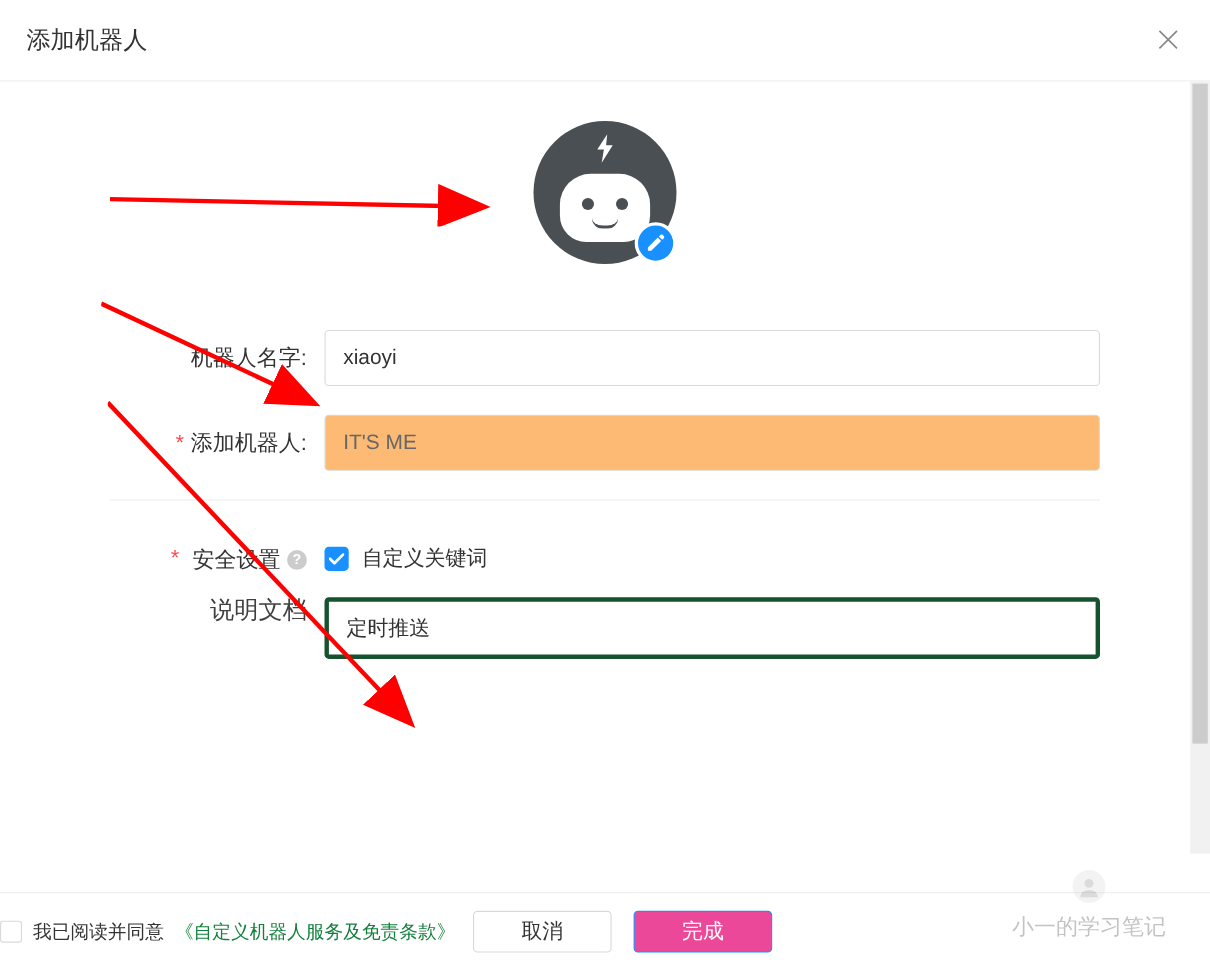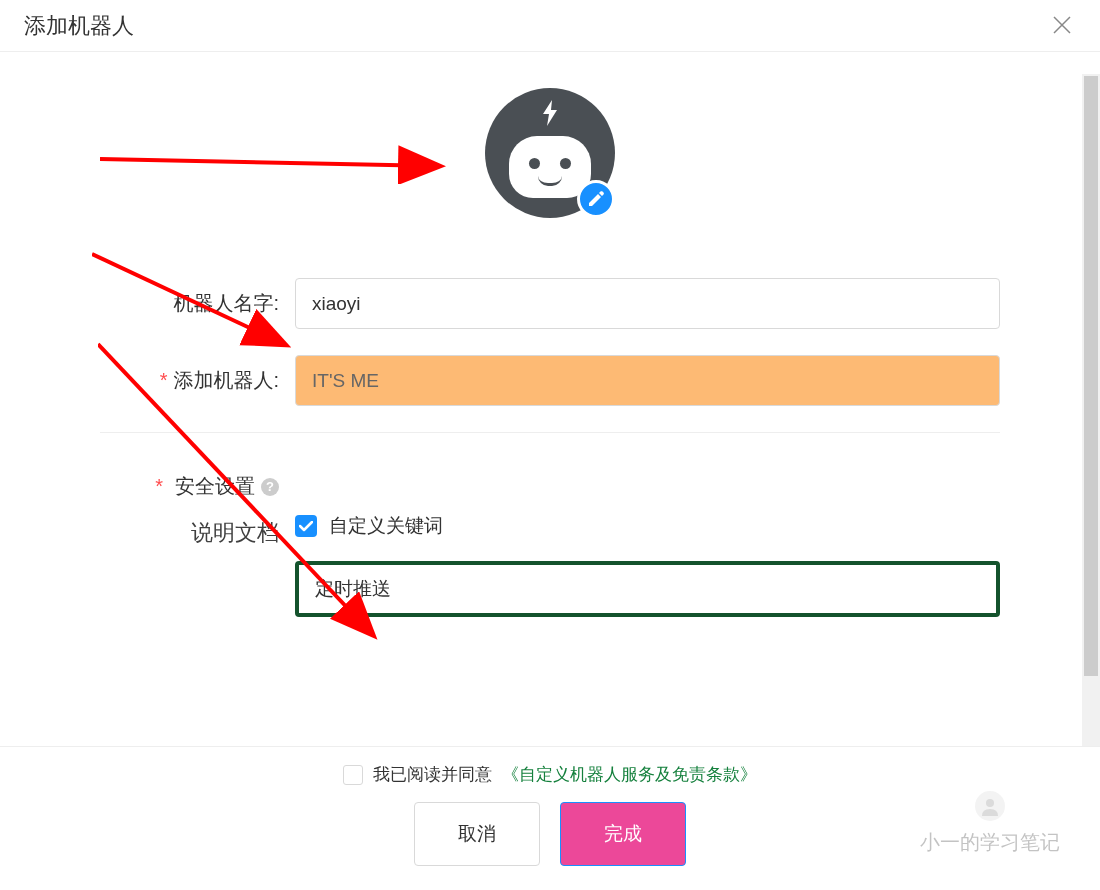--- a/index.html
+++ b/index.html
@@ -9,21 +9,21 @@
     }
     body {
       font-family: -apple-system, "PingFang SC", "Microsoft YaHei", sans-serif;
       background: #ffffff;
       width: 1100px;
       height: 890px;
       position: relative;
       overflow: hidden;
     }
     .dialog-header {
-      height: 52px;
+      height: 74px;
       padding: 0 24px;
       display: flex;
       align-items: center;
       justify-content: space-between;
       border-bottom: 1px solid #eee;
     }
     .dialog-title {
       font-size: 22px;
       color: #333;
       font-weight: 400;
@@ -211,21 +211,20 @@
       cursor: pointer;
     }
     .security-right {
       flex: 1;
     }
     .checkbox-row {
       display: flex;
       align-items: center;
       gap: 12px;
       margin-bottom: 22px;
-      margin-top: 40px;
     }
     .checkbox {
       width: 22px;
       height: 22px;
       border-radius: 4px;
       background: #1890ff;
       display: flex;
       align-items: center;
       justify-content: center;
       cursor: pointer;
@@ -246,21 +245,21 @@
     }
     .dialog-footer {
       position: absolute;
       bottom: 0;
       left: 0;
       right: 0;
       border-top: 1px solid #eee;
       background: #fff;
       padding: 16px 0 24px 0;
       display: flex;
-      flex-direction: column;
+      flex-direction: row;
       align-items: center;
       gap: 16px;
     }
     .agreement-row {
       display: flex;
       align-items: center;
       gap: 10px;
       font-size: 17px;
     }
     .agreement-checkbox {
@@ -276,21 +275,21 @@
     .agreement-link {
       color: #15803d;
       cursor: pointer;
     }
     .button-row {
       display: flex;
       gap: 20px;
     }
     .btn {
       width: 126px;
-      height: 64px;
+      height: 38px;
       border-radius: 4px;
       font-size: 19px;
       cursor: pointer;
       display: flex;
       align-items: center;
       justify-content: center;
     }
     .btn-cancel {
       background: #fff;
       border: 1px solid #d9d9d9;

